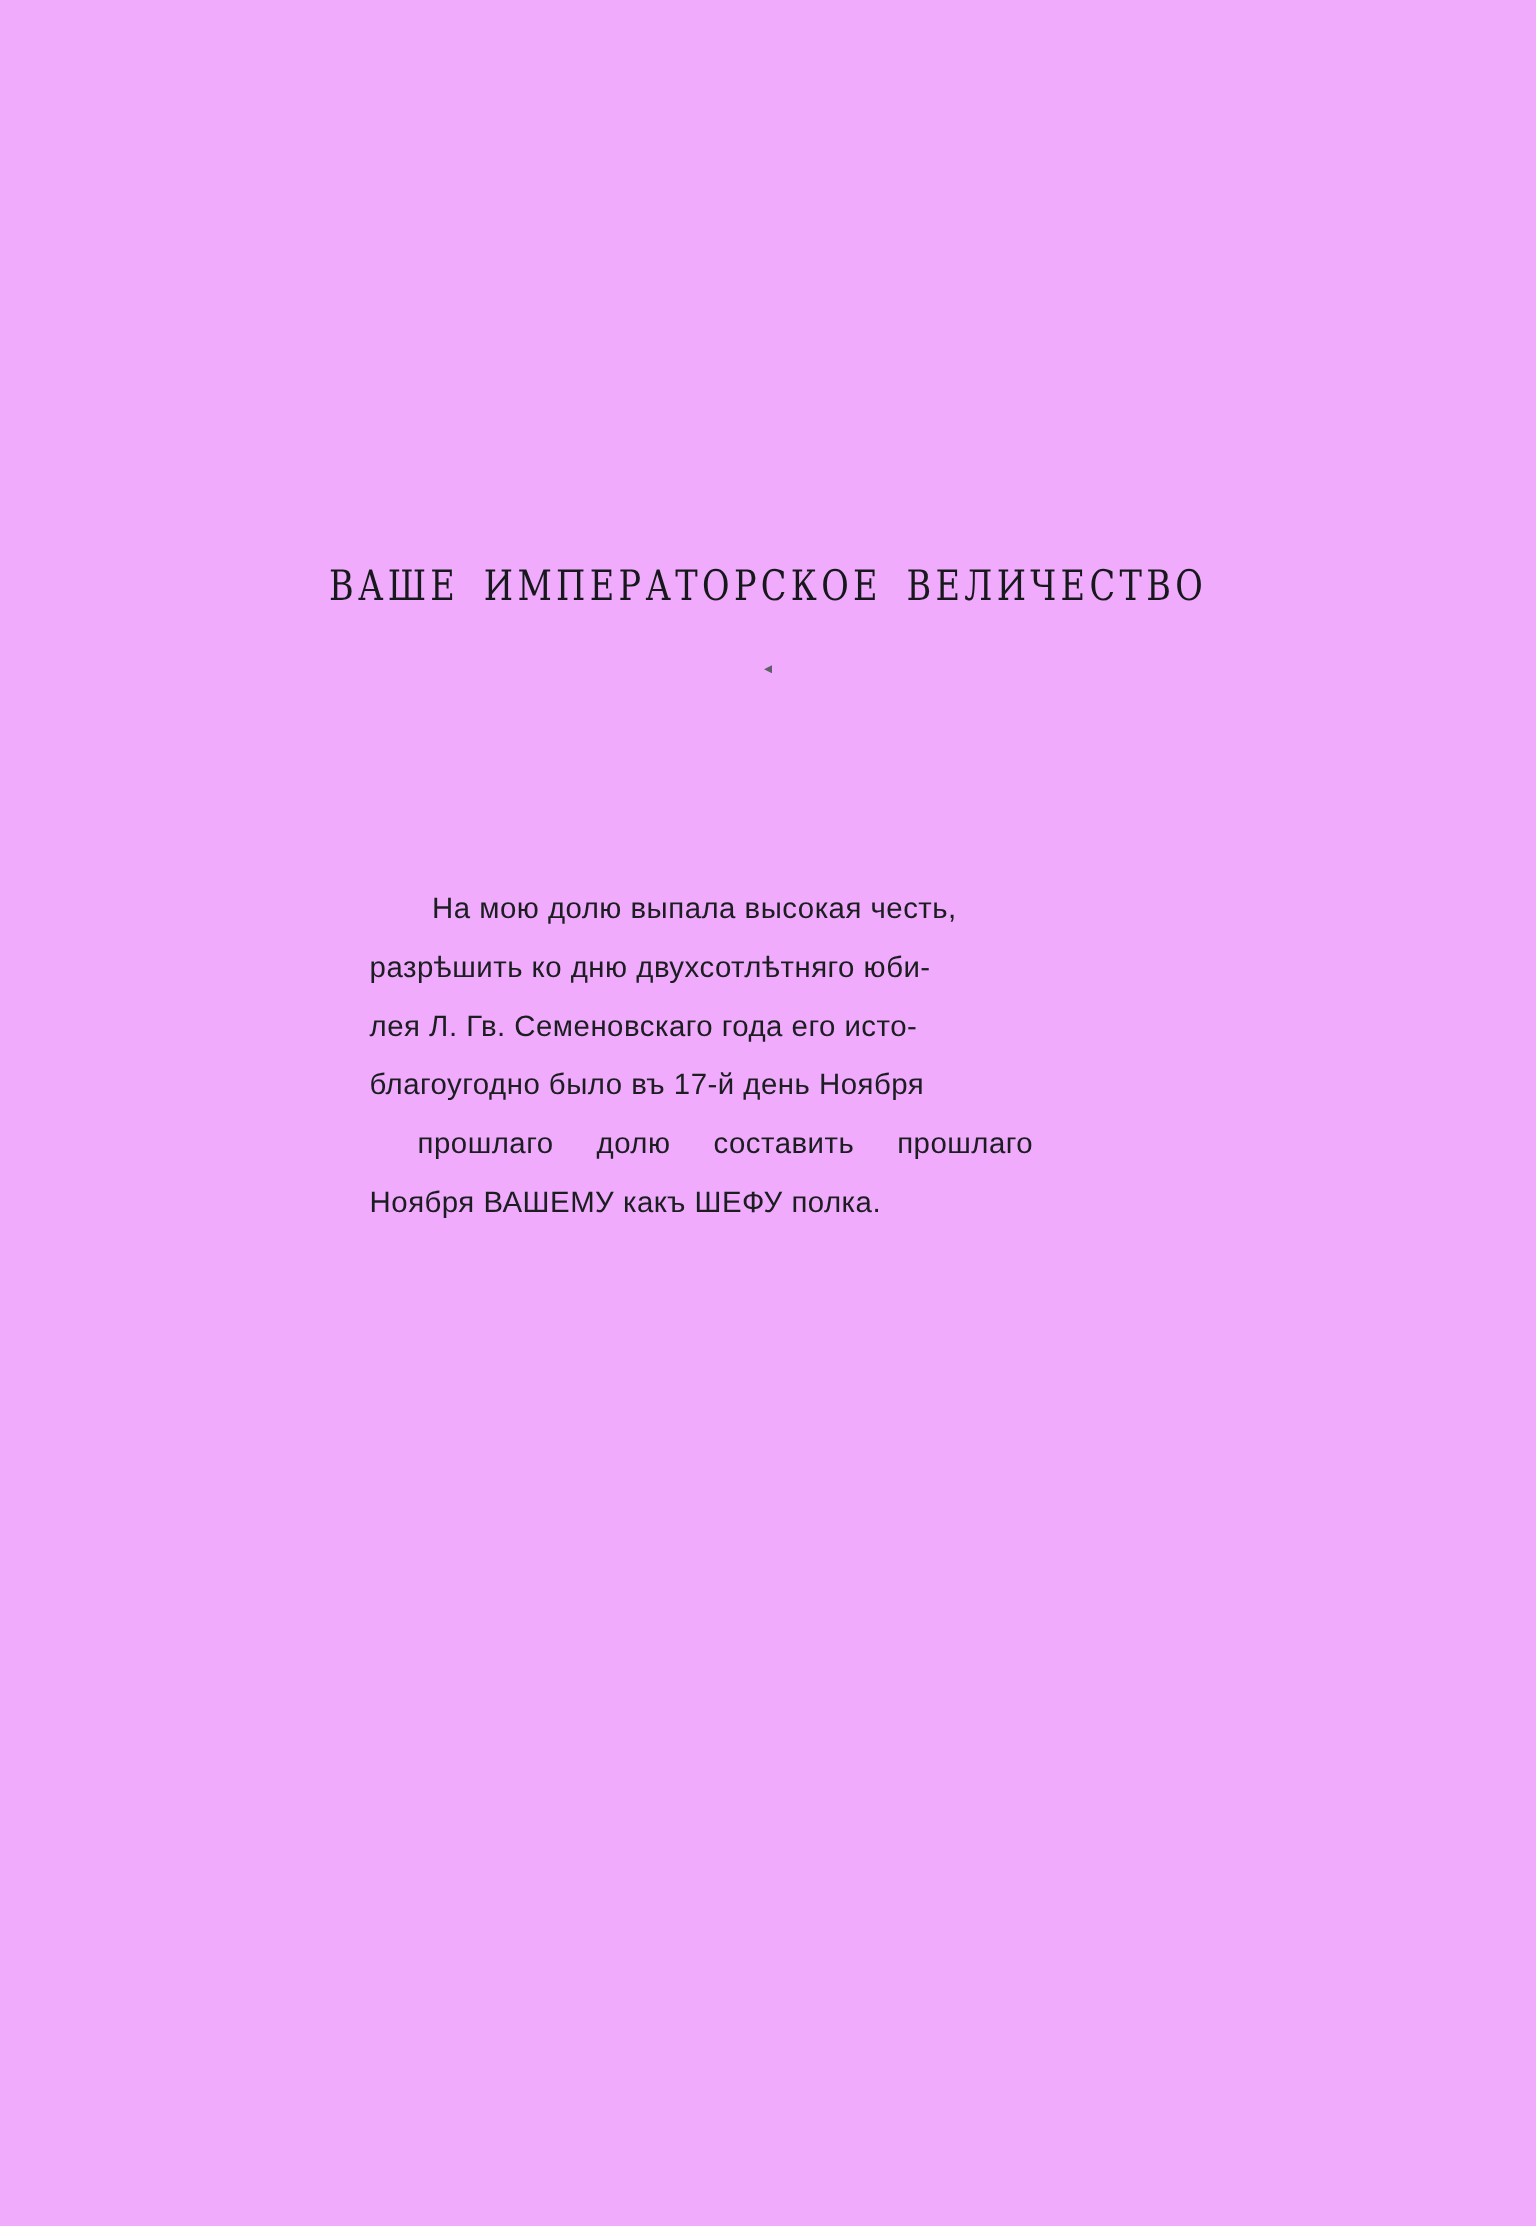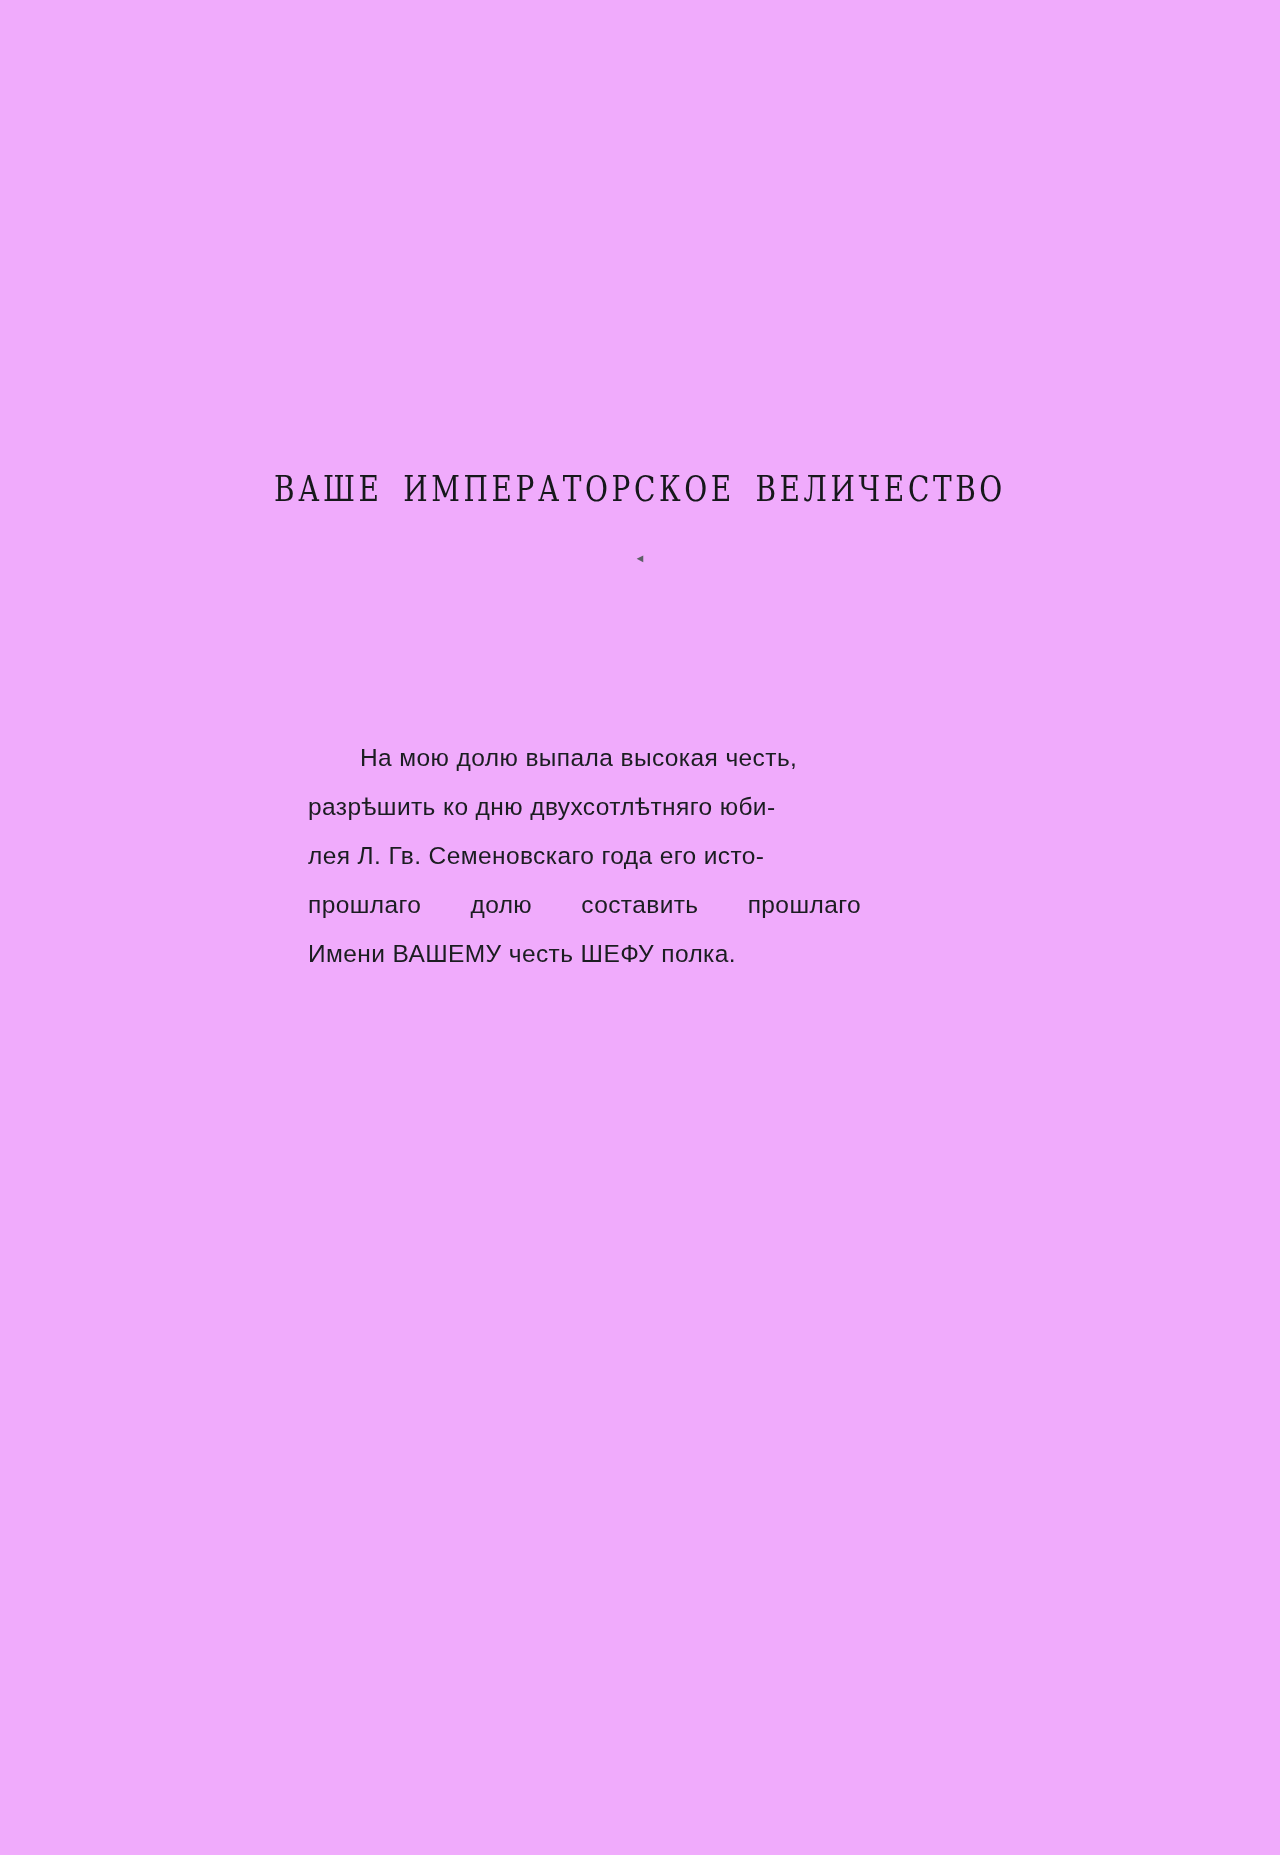--- a/index.html
+++ b/index.html
@@ -68,44 +68,46 @@
   }
 
   .body-line.indent {
     padding-left: 52px;
   }
 
   .body-line.justify {
     display: flex;
     justify-content: space-between;
     white-space: nowrap;
+    margin-left: 40px;
   }
 </style>
 </head>
 <body>
 
 <div class="page">
 
   <div class="heading">ВАШЕ ИМПЕРАТОРСКОЕ ВЕЛИЧЕСТВО</div>
 
   <div class="ornament">◄</div>
 
   <div class="body-block">
 
     <div class="body-line indent">На мою долю выпала высокая честь,</div>
 
     <div class="body-line">разрѣшить ко дню двухсотлѣтняго юби-</div>
 
     <div class="body-line">лея Л. Гв. Семеновскаго года его исто-</div>
 
 
+    <div class="body-line">благоугодно было въ 17-й день Ноября</div>
 
     <div class="body-line justify">
       <span>прошлаго</span>
       <span>долю</span>
       <span>составить</span>
       <span>прошлаго</span>
     </div>
 
-    <div class="body-line">Имени ВАШЕМУ честь ШЕФУ полка.</div>
+    <div class="body-line">Ноября ВАШЕМУ какъ ШЕФУ полка.</div>
 
   </div>
 </div>
 
 </body></html>

